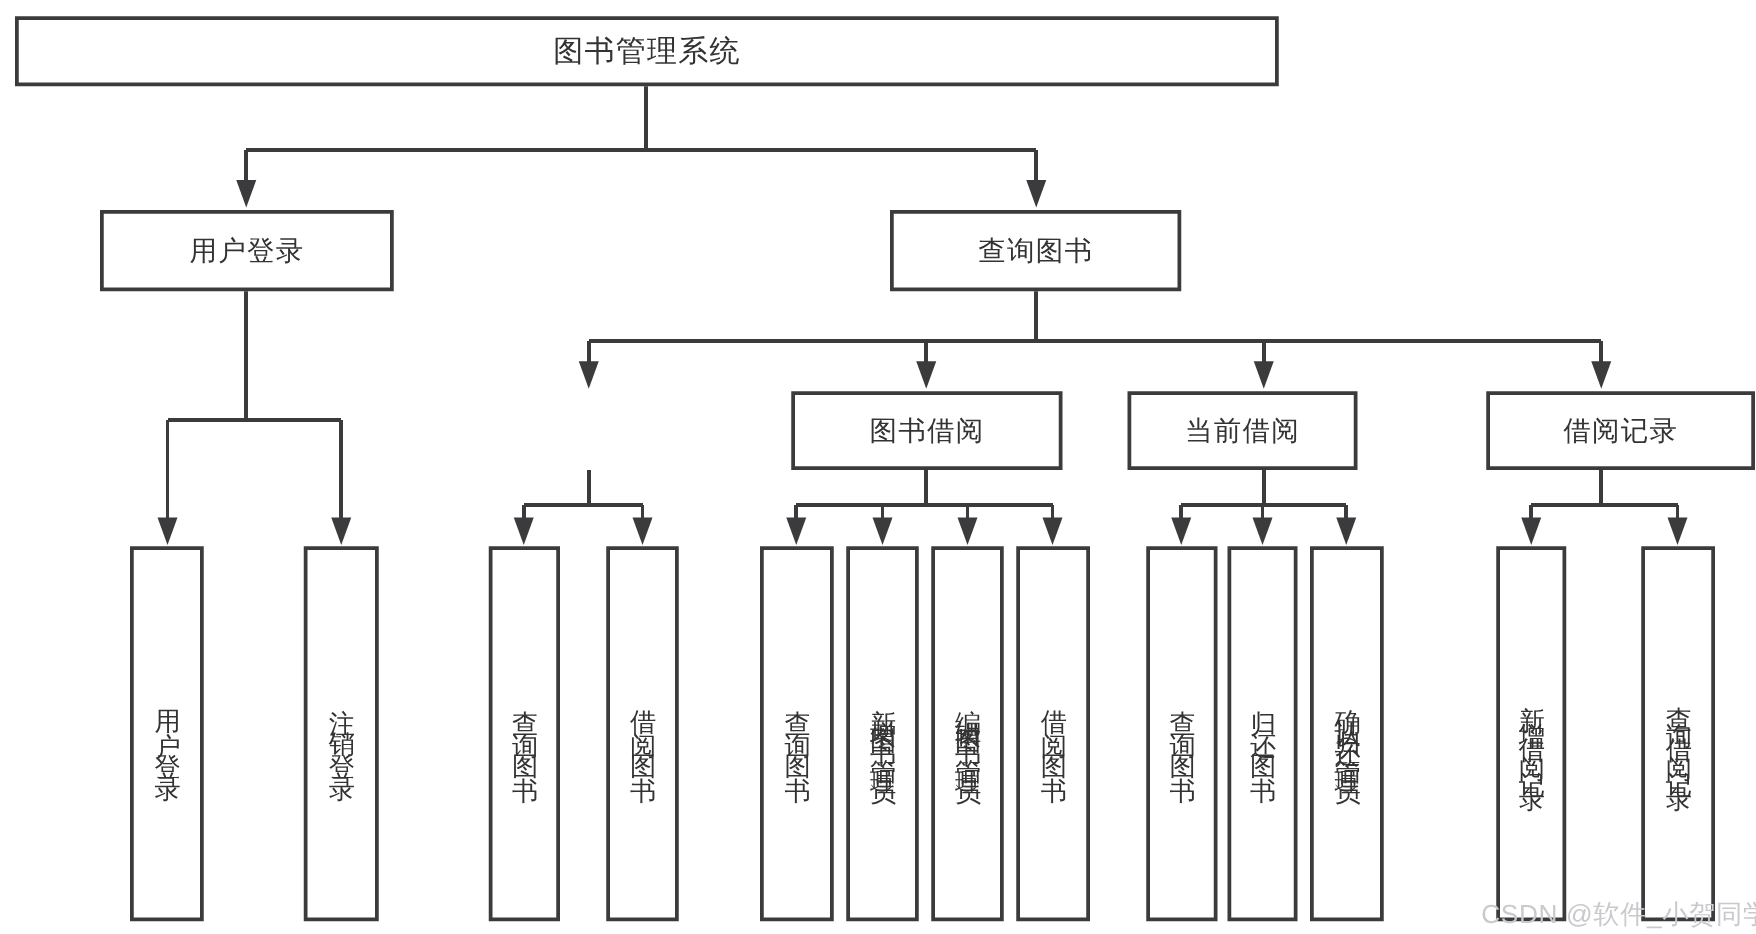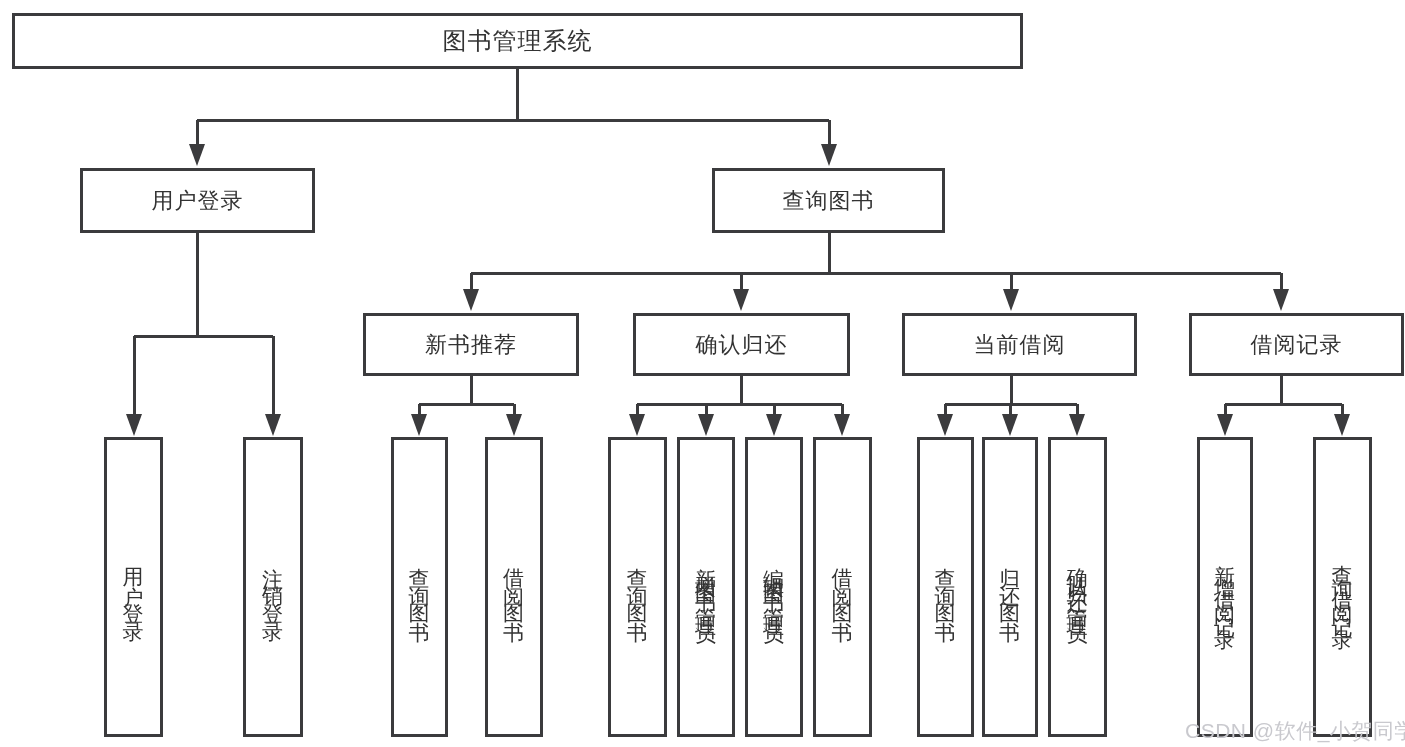--- a/index.html
+++ b/index.html
@@ -100,27 +100,24 @@
     <span class="label">图书管理系统</span>
   </div>
 
   <div class="box h" style="left:80px; top:168px; width:235px; height:65px;">
     <span class="label">用户登录</span>
   </div>
   <div class="box h" style="left:712px; top:168px; width:233px; height:65px;">
     <span class="label">查询图书</span>
   </div>
 
-  <div class="box h" style="left:363px; top:313px; width:216px; height:63px;">
-    <span class="label">新书推荐</span>
+  <div class="box h" style="left:633px; top:313px; width:217px; height:63px;">
+    <span class="label">图书借阅</span>
   </div>
-  <div class="box h" style="left:633px; top:313px; width:217px; height:63px;">
-    <span class="label">确认归还</span>
-  </div>
-  <div class="box h" style="left:902px; top:313px; width:235px; height:63px;">
+  <div class="box h" style="left:902px; top:313px; width:184px; height:63px;">
     <span class="label">当前借阅</span>
   </div>
   <div class="box h" style="left:1173px; top:313px; width:215px; height:63px;margin-left:16px;">
     <span class="label">借阅记录</span>
   </div>
 
   <div class="box v sp4" style="left:104px; top:437px; width:59px; height:300px;">
     <span class="label">用户登录</span>
   </div>
   <div class="box v sp4" style="left:243px; top:437px; width:60px; height:300px;">

